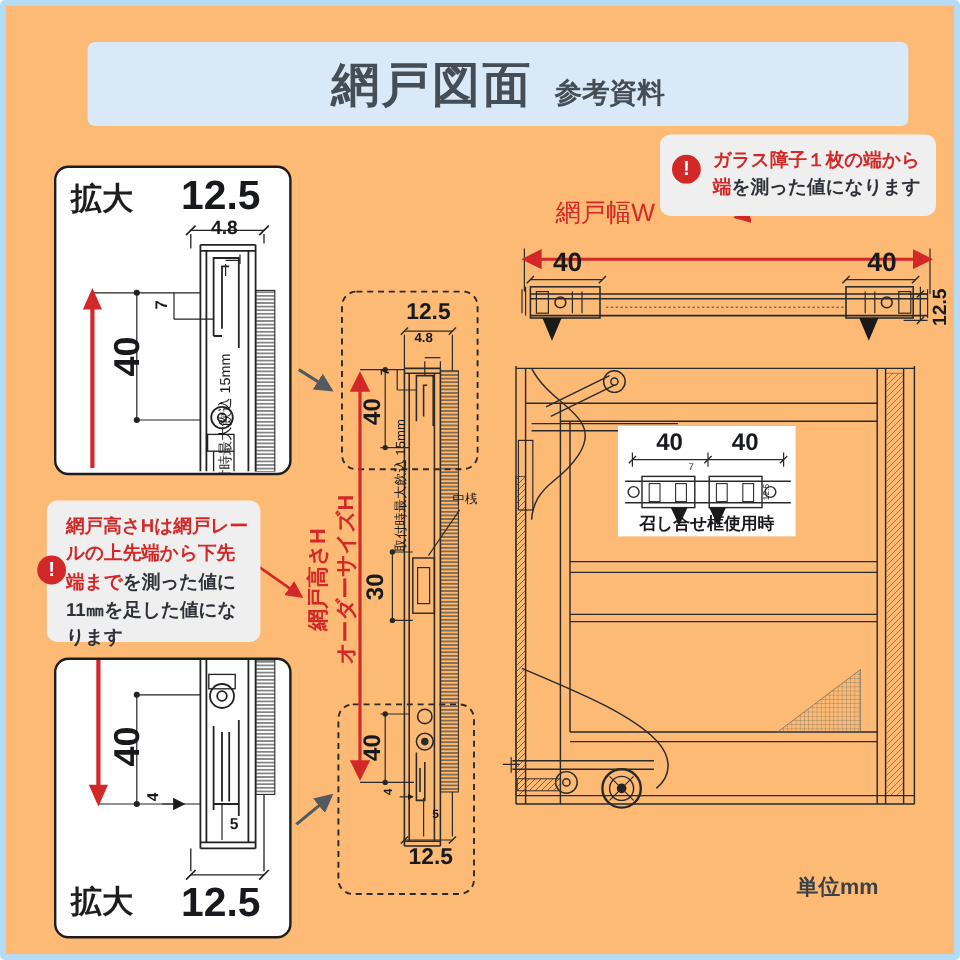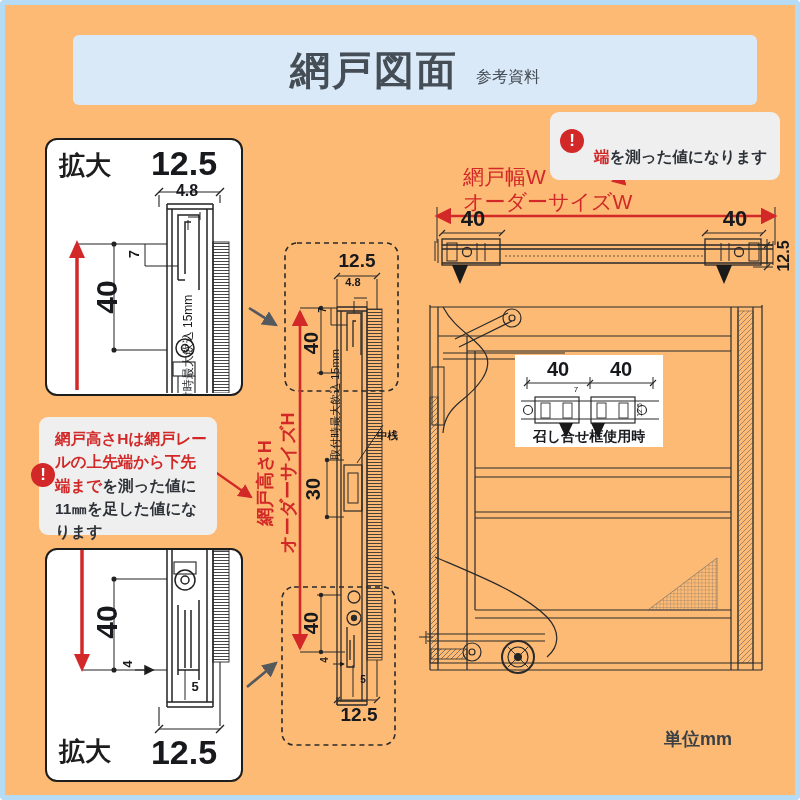--- a/index.html
+++ b/index.html
@@ -5,21 +5,21 @@
   * { margin:0; padding:0; box-sizing:border-box; }
   html,body { background:#fff; }
   body { font-family:"Liberation Sans","DejaVu Sans",sans-serif; }
   #page { position:relative; width:800px; height:800px; background:#fdba74;
           border:5px solid #b5dcf4; border-radius:4px; overflow:hidden; }
   .abs { position:absolute; }
   
   .header { left:68px; top:30px; width:684px; height:70px; background:#d9e9f7;
             border-radius:6px; display:flex; align-items:center; justify-content:center; z-index:4; }
   .title { font-size:40px; font-weight:bold; color:#454d56; letter-spacing:2px; }
-  .subtitle { font-size:16px; font-weight:normal; color:#454d56; margin-left:18px; margin-top:14px; }
+  .subtitle { font-size:23px; font-weight:bold; color:#454d56; margin-left:18px; margin-top:14px; }
   
   .zoombox { background:#fff; border:2.5px solid #1d1d1d; border-radius:12px;
              overflow:hidden; z-index:2; }
   .zoombox svg { position:absolute; left:0; top:0; }
   
   .note { background:#efefef; border-radius:9px; z-index:5; font-size:15.5px;
           font-weight:bold; line-height:1.5; color:#2e3238; }
   .note .txt-red { color:#d22828; }
   .alert { position:absolute; width:24px; height:24px; border-radius:50%;
            background:#d22828; color:#fff; display:flex; align-items:center;
@@ -246,49 +246,48 @@
     </svg>
     <div class="num" style="left:12px; top:188px; width:70px; font-size:26px; text-align:left; color:#1d1d1d;">拡大</div>
     <div class="num" style="left:98px; top:185px; width:78px; font-size:34px;">12.5</div>
     <div class="num rot" style="left:36px; top:55px; width:48px; height:34px; font-size:30px;">40</div>
     <div class="num rot" style="left:72px; top:107px; width:16px; height:14px; font-size:13px;">4</div>
     <div class="num" style="left:141px; top:130px; width:14px; font-size:13px;">5</div>
   </div>
 
   <div class="abs note" style="left:545px; top:107px; width:230px; height:68px; padding:10px 10px 10px 44px;">
     <div class="alert" style="left:10px; top:17px;">!</div>
-    <br>
+    <span class="txt-red">ガラス障子１枚の端から</span><br>
     <span class="txt-red">端</span><span>を測った値になります</span>
   </div>
 
   <div class="abs note" style="left:34px; top:412px; width:178px; height:118px; padding:10px 8px 10px 16px;">
     <div class="alert" style="left:-8px; top:46px;">!</div>
     <span class="txt-red">網戸高さHは網戸レールの上先端から下先端まで</span><span>を測った値に11㎜を足した値になります</span>
   </div>
 
   <div class="num" style="left:322px; top:246px; width:60px; font-size:19px;">12.5</div>
   <div class="num" style="left:334px; top:272px; width:28px; font-size:11px;">4.8</div>
   <div class="num rot" style="left:311px; top:299px; width:13px; height:12px; font-size:10px;">7</div>
   <div class="num rot" style="left:289px; top:327px; width:34px; height:22px; font-size:20px;">40</div>
   <div class="num rot" style="left:291px; top:473px; width:34px; height:22px; font-size:20px;">30</div>
   <div class="num rot" style="left:289px; top:607px; width:34px; height:22px; font-size:20px;">40</div>
   <div class="num rot" style="left:313px; top:649px; width:13px; height:12px; font-size:10px;">4</div>
   <div class="num" style="left:351px; top:670px; width:14px; font-size:10px;">5</div>
   <div class="num" style="left:324px; top:700px; width:60px; font-size:19px;">12.5</div>
   <div class="num rot" style="left:245px; top:392px; width:170px; height:15px; font-size:11px; font-weight:normal;">取付時最大飲込 15mm</div>
-  <div class="lbl" style="left:372px; top:424px; width:36px; font-size:10.5px; font-weight:bold;">中桟</div>
+  <div class="lbl" style="left:372px; top:404px; width:36px; font-size:10.5px; font-weight:normal;">中桟</div>
   <div class="num rot hlabel red" style="left:177px; top:455px; width:190px; height:46px;">
     <div>
       <div>網戸高さH</div>
       <div>オーダーサイズH</div>
     </div>
   </div>
 
   <div class="wlabel" style="left:458px; top:158px;">網戸幅W</div>
-  <div class="wlabel" style="left:458px; top:183px;">オーダーサイズW</div>
   <div class="num" style="left:440px; top:203px; width:56px; font-size:22px;">40</div>
   <div class="num" style="left:702px; top:203px; width:56px; font-size:22px;">40</div>
   <div class="num rot" style="left:757px; top:242px; width:44px; height:18px; font-size:16px;">12.5</div>
 
   <div class="num" style="left:524px; top:354px; width:58px; font-size:20px;">40</div>
   <div class="num" style="left:587px; top:354px; width:58px; font-size:20px;">40</div>
   <div class="num" style="left:565px; top:381px; width:12px; font-size:8px; font-weight:normal;">7</div>
   <div class="num rot" style="left:624px; top:401px; width:20px; height:8px; font-size:7px; font-weight:normal;">12.5</div>
   <div class="num" style="left:516px; top:424px; width:136px; font-size:14px;">召し合せ框使用時</div>
 

